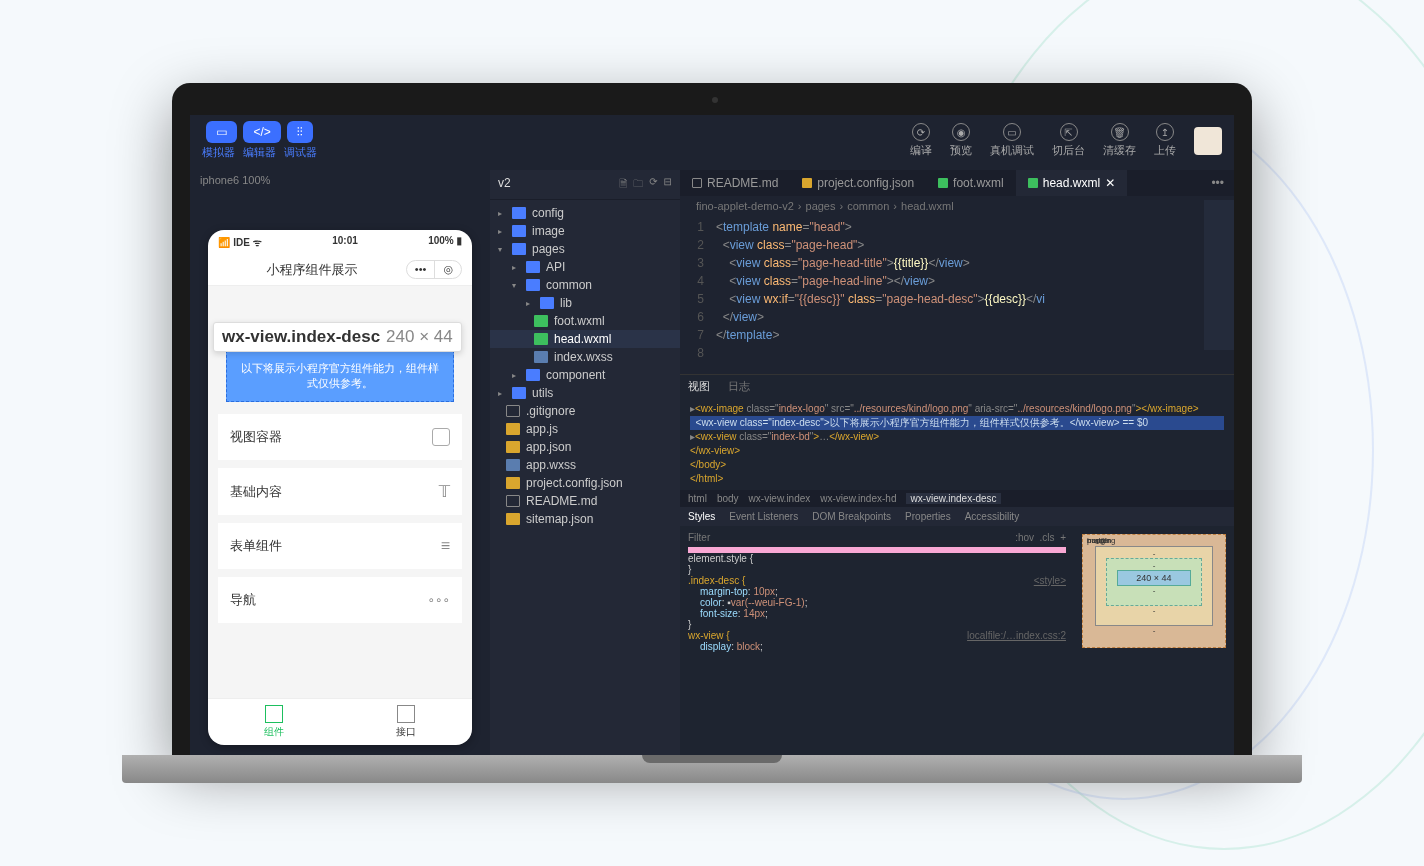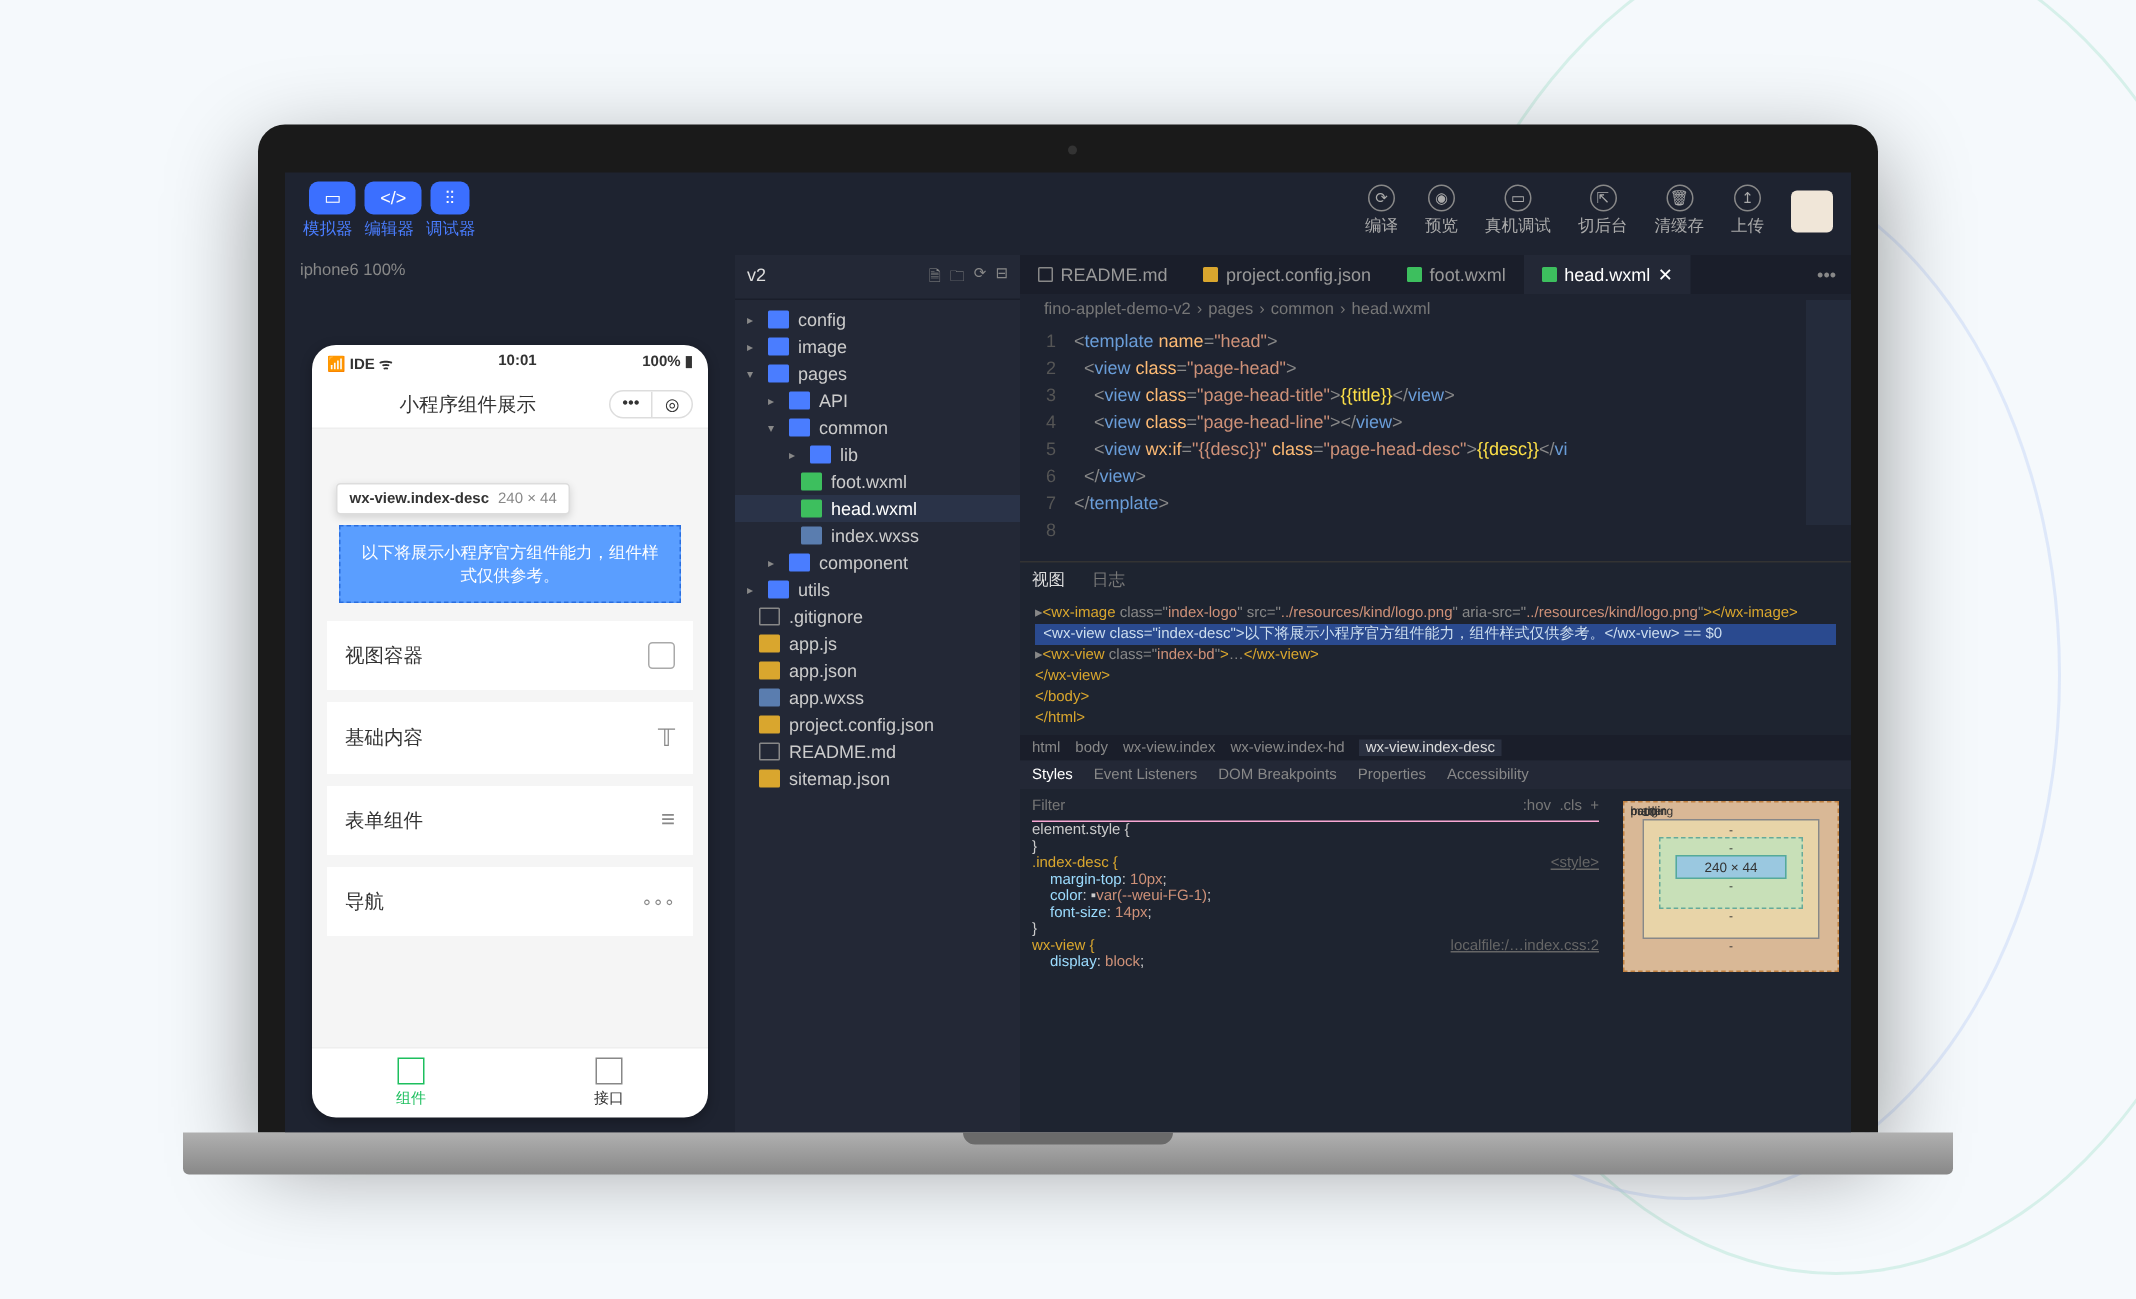--- a/index.html
+++ b/index.html
@@ -28,21 +28,21 @@
 .sim-pane { width: 300px; background: #1e2330; display: flex; flex-direction: column; }
 .sim-info { padding: 4px 10px; color: #888; font-size: 11px; }
 .phone { background: #fff; margin: 40px 18px 10px; border-radius: 16px; flex: 1; display: flex; flex-direction: column; color: #333; overflow: hidden; box-shadow: 0 2px 8px rgba(0,0,0,0.3); }
 .phone-status { display: flex; justify-content: space-between; padding: 5px 10px; font-size: 10px; font-weight: 600; }
 .phone-header { display: flex; justify-content: space-between; align-items: center; padding: 6px 10px; border-bottom: 1px solid #eee; }
 .phone-title { flex: 1; text-align: center; font-size: 13px; font-weight: 500; }
 .capsule { display: flex; border: 1px solid #ddd; border-radius: 14px; overflow: hidden; }
 .capsule span { padding: 2px 8px; font-size: 11px; }
 .capsule span:first-child { border-right: 1px solid #ddd; }
 .phone-body { flex: 1; background: #f5f5f5; padding: 10px; position: relative; }
-.tooltip { position: absolute; top: 36px; left: 16px; background: #fff; border: 1px solid #ddd; padding: 4px 8px; font-size: 10px; box-shadow: 0 2px 6px rgba(0,0,0,0.15); border-radius: 3px; z-index: 2; white-space: nowrap; }
+.tooltip { position: absolute; top: 36px; left: 5px; background: #fff; border: 1px solid #ddd; padding: 4px 8px; font-size: 17px; box-shadow: 0 2px 6px rgba(0,0,0,0.15); border-radius: 3px; z-index: 2; white-space: nowrap; }
 .tooltip .dim { color: #888; margin-left: 6px; }
 .highlight-box { margin: 54px 8px 12px; background: #5a9eff; color: #fff; padding: 10px; font-size: 11px; text-align: center; border: 1px dashed #2a6edf; }
 .list-item { background: #fff; margin-bottom: 8px; padding: 14px 12px; display: flex; justify-content: space-between; align-items: center; font-size: 13px; }
 .list-item .ricon { width: 18px; height: 18px; border: 1px solid #aaa; border-radius: 3px; }
 .phone-tabbar { display: flex; border-top: 1px solid #eee; }
 .ptab { flex: 1; text-align: center; padding: 6px; font-size: 10px; }
 .ptab .picon { width: 18px; height: 18px; margin: 0 auto 2px; border: 1px solid #888; }
 .ptab.active { color: #1dbf5e; text-align: center; }
 .ptab.active .picon { border-color: #1dbf5e; }
 .explorer { width: 190px; background: #232836; display: flex; flex-direction: column; }
@@ -67,35 +67,35 @@
 .breadcrumb { padding: 4px 12px; color: #777; font-size: 11px; background: #1e2330; }
 .breadcrumb span { margin: 0 4px; }
 .code { flex: 0 0 auto; padding: 2px 0 12px; font-family: Consolas, monospace; font-size: 12px; line-height: 1.5; }
 .code-line { display: flex; }
 .ln { width: 36px; text-align: right; padding-right: 12px; color: #555; user-select: none; }
 .cl { flex: 1; white-space: pre; }
 .t-tag { color: #6a9dd8; }
 .t-attr { color: #fdba74; }
 .t-str { color: #ce9178; }
 .t-punc { color: #888; }
-.t-txt { color: #fde047; }
+.t-txt { color: #fef9c3; }
 .minimap { position: absolute; right: 0; top: 30px; width: 30px; height: 150px; background: rgba(100,120,160,0.1); }
 .devtools { flex: 1; background: #1e2430; display: flex; flex-direction: column; border-top: 1px solid #333; font-size: 11px; overflow: hidden; }
 .dt-tabs { display: flex; gap: 18px; padding: 4px 8px; color: #777; }
 .dt-tabs .active { color: #ddd; }
 .dt-dom { padding: 4px 10px; font-family: Consolas, monospace; font-size: 10px; color: #888; line-height: 1.4; }
 .dt-dom .hl { background: #2a4a8f; color: #cde; }
 .dt-dom .sel { color: #d9a62e; }
 .dt-crumb { padding: 3px 8px; background: #1a1e2a; color: #888; display: flex; gap: 10px; font-size: 10px; }
 .dt-crumb .active { color: #ddd; background: #2a3040; padding: 0 4px; }
 .dt-styles-tabs { display: flex; gap: 14px; padding: 4px 8px; background: #232836; color: #888; font-size: 10px; }
 .dt-styles-tabs .active { color: #fff; }
 .dt-lower { flex: 1; display: flex; }
 .dt-styles { flex: 1; padding: 4px 8px; font-family: Consolas, monospace; font-size: 10px; color: #ccc; }
-.dt-filter { display: flex; justify-content: space-between; padding: 2px 0 4px; color: #777; border-bottom: 1px solid #f9a8d4; align-items: center; }
+.dt-filter { display: flex; justify-content: space-between; padding: 2px 0 4px; color: #777; border-bottom: 6px solid #f9a8d4; align-items: center; }
 .css-sel { color: #d9a62e; }
 .css-prop { color: #9cdcfe; margin-left: 12px; }
 .css-val { color: #ce9178; }
 .css-src { float: right; color: #666; text-decoration: underline; }
 .box-model { width: 160px; padding: 8px; }
 .bm-margin { border: 1px dashed #c08040; padding: 12px; font-size: 9px; color: #333; background: #d9b896; position: relative; }
 .bm-border { border: 1px solid #888; padding: 10px; background: #e8d4a8; }
 .bm-padding { border: 1px dashed #6a9; padding: 10px; background: #c8e0b8; }
 .bm-content { background: #9ac8e0; border: 1px solid #5a9; padding: 2px 8px; text-align: center; }
 .bm-label { position: absolute; top: 1px; left: 4px; font-size: 8px; }

